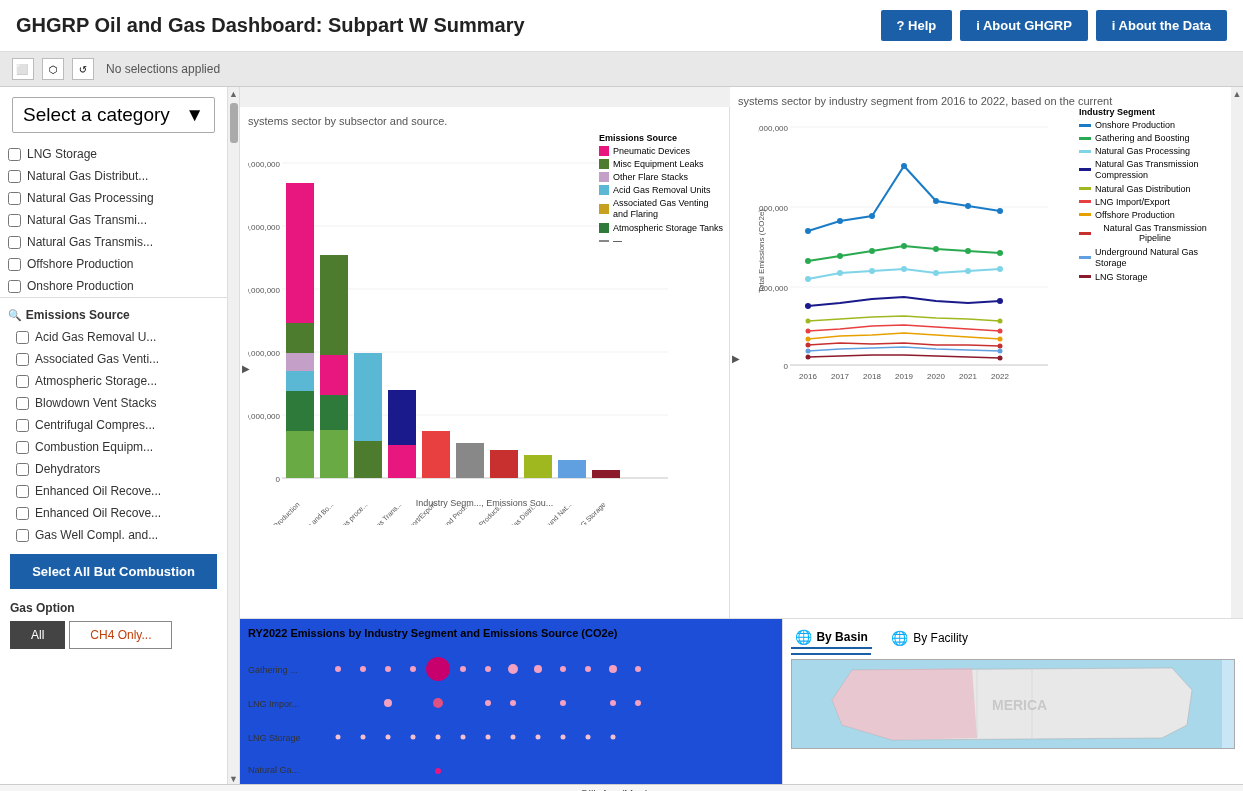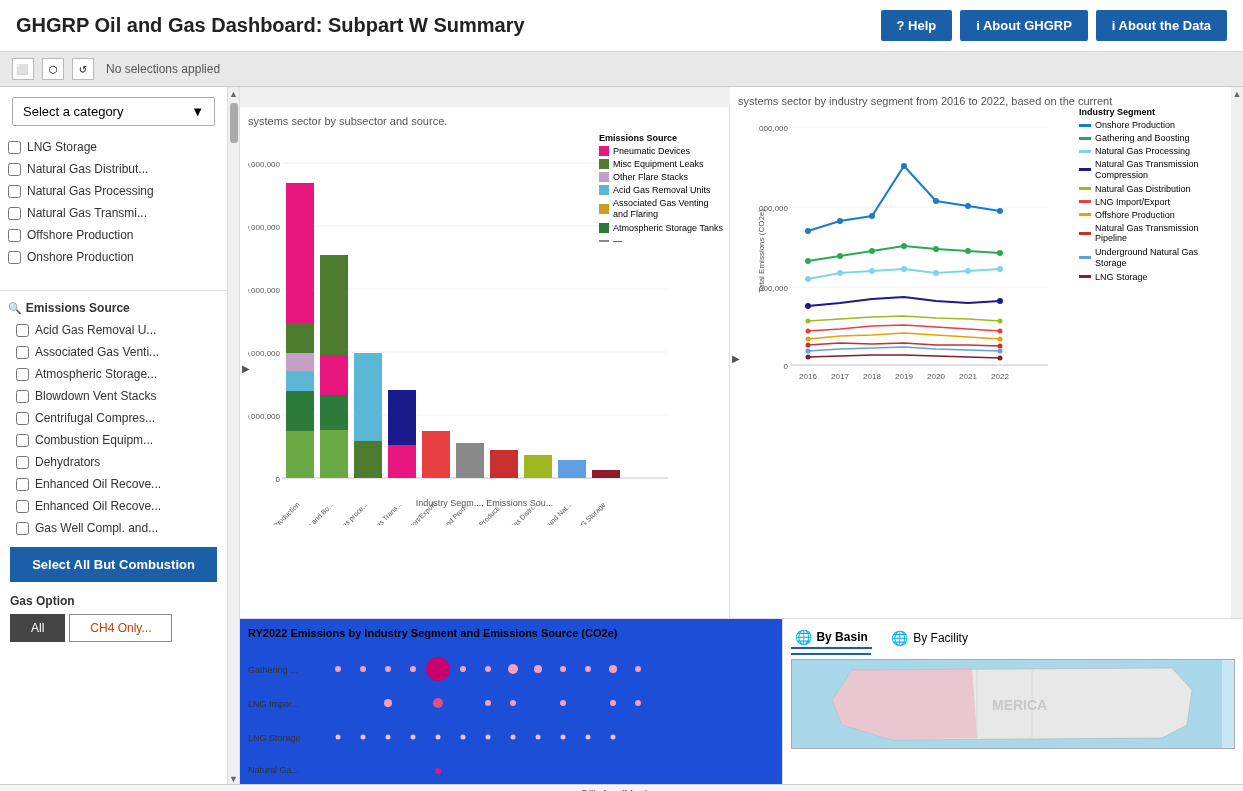--- a/index.html
+++ b/index.html
@@ -72,21 +72,21 @@
       display: flex;
       flex-direction: column;
       overflow: hidden;
     }
 
     .category-dropdown {
       margin: 10px 12px;
       padding: 6px 10px;
       border: 1px solid #aaa;
       background: white;
-      font-size: 13px;
+      font-size: 19px;
       cursor: pointer;
       display: flex;
       align-items: center;
       justify-content: space-between;
       border-radius: 2px;
     }
 
     .sidebar-list {
       flex: 1;
       overflow-y: auto;
@@ -329,20 +329,24 @@
         <input type="checkbox" style="">
         <span class="sidebar-item-label">Natural Gas Distribut...</span>
       </div>
       <div class="sidebar-item">
         <input type="checkbox" style="">
         <span class="sidebar-item-label">Natural Gas Processing</span>
       </div>
       <div class="sidebar-item">
         <input type="checkbox" style="">
         <span class="sidebar-item-label">Natural Gas Transmi...</span>
+      </div>
+      <div class="sidebar-item">
+        <input type="checkbox" style="">
+        <span class="sidebar-item-label">Natural Gas Transmis...</span>
       </div>
       <div class="sidebar-item">
         <input type="checkbox" style="">
         <span class="sidebar-item-label">Offshore Production</span>
       </div>
       <div class="sidebar-item">
         <input type="checkbox" style="">
         <span class="sidebar-item-label">Onshore Production</span>
       </div>
     </div>
@@ -634,21 +638,21 @@
           <div class="legend-item">
             <div class="legend-line" style="background:#e84040;"></div>
             <span>LNG Import/Export</span>
           </div>
           <div class="legend-item">
             <div class="legend-line" style="background:#e8a000;"></div>
             <span>Offshore Production</span>
           </div>
           <div class="legend-item">
             <div class="legend-line" style="background:#c83030;"></div>
-            <span style="max-width:120px; display:inline-block; white-space:normal; line-height:1.2; vertical-align:top;">Natural Gas Transmission Pipeline</span>
+            <span style="max-width:120px; display:inline-block; white-space:normal; line-height:1.2; vertical-align:top;text-align:center;">Natural Gas Transmission Pipeline</span>
           </div>
           <div class="legend-item">
             <div class="legend-line" style="background:#60a0e0;"></div>
             <span style="max-width:120px; display:inline-block; white-space:normal; line-height:1.2; vertical-align:top;">Underground Natural Gas Storage</span>
           </div>
           <div class="legend-item">
             <div class="legend-line" style="background:#8b1a2a;"></div>
             <span>LNG Storage</span>
           </div>
         </div>

